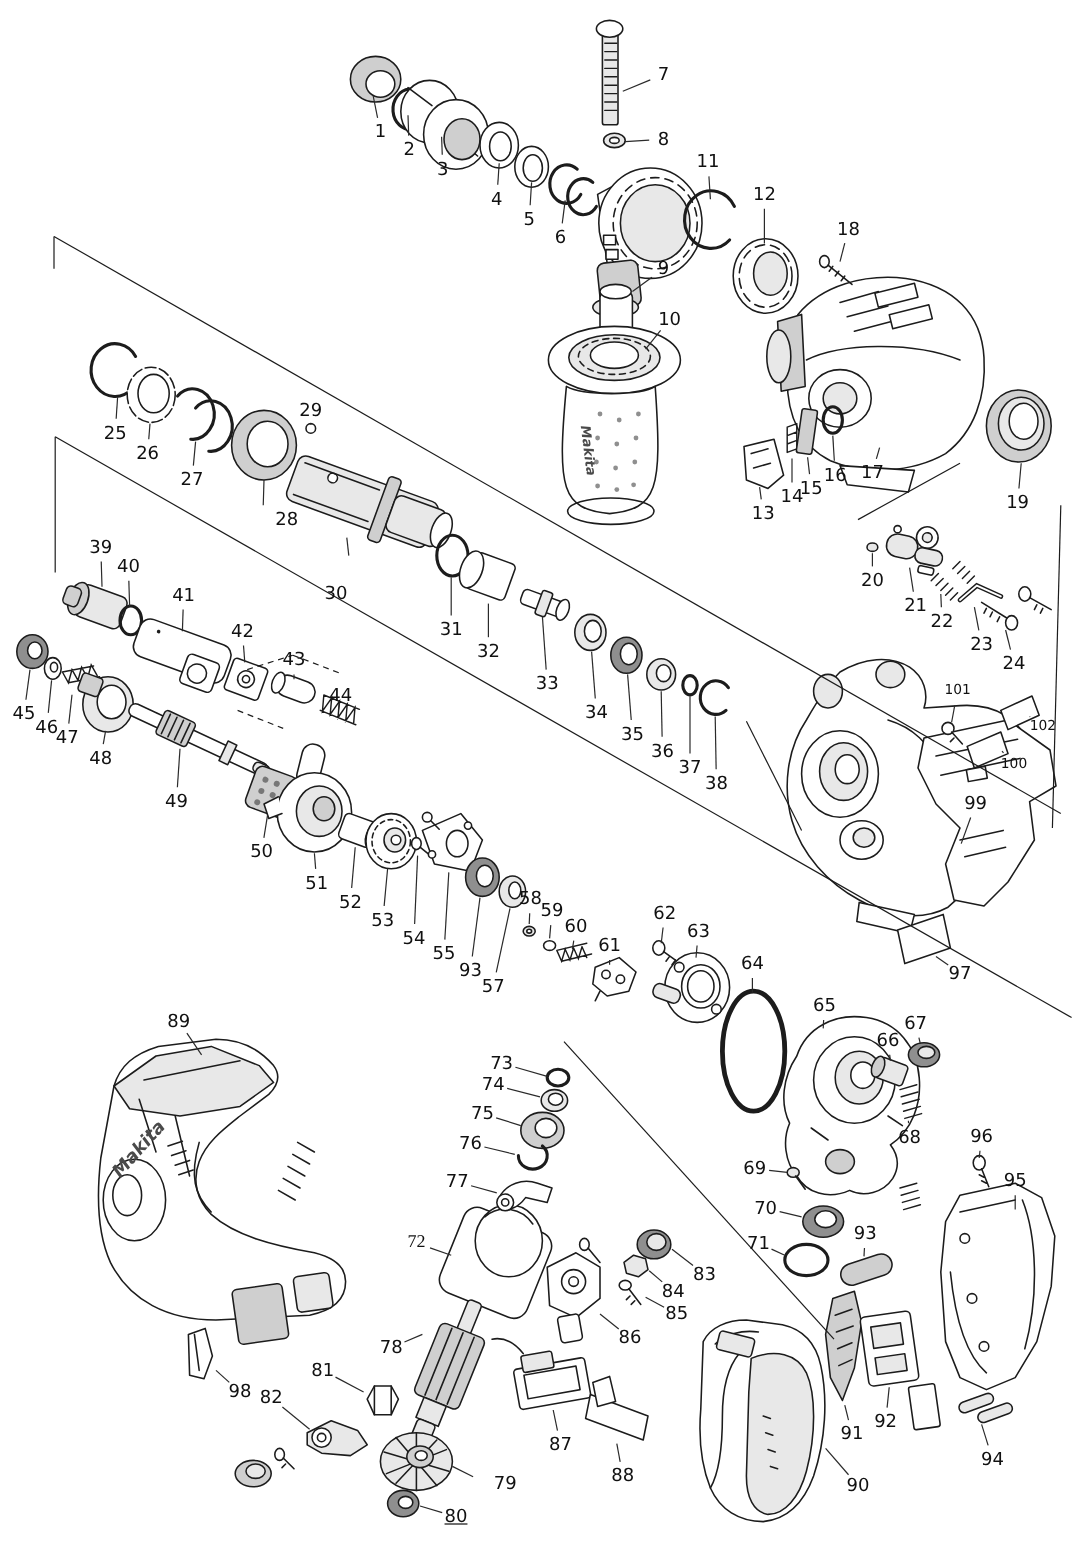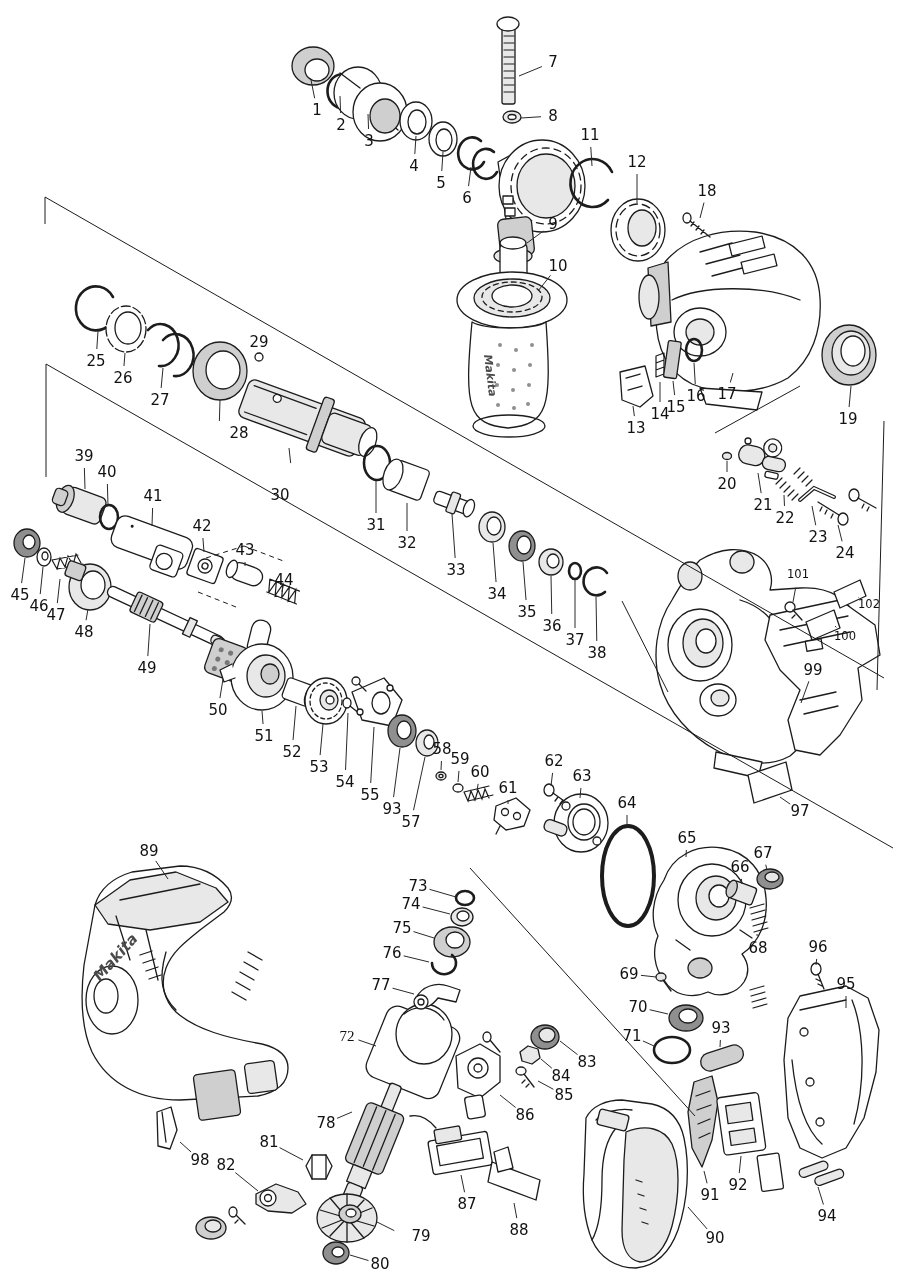--- a/index.html
+++ b/index.html
@@ -628,21 +628,21 @@
       <div class="plabel" style="left: 638px; top: 1007px;">70</div>
       <div class="plabel" style="left: 632px; top: 1036px;">71</div>
       <div class="plabel" style="left: 347px; top: 1036px; font-family: Liberation Serif, serif;">72</div>
       <div class="plabel" style="left: 418px; top: 886px;">73</div>
       <div class="plabel" style="left: 411px; top: 904px;">74</div>
       <div class="plabel" style="left: 402px; top: 928px;">75</div>
       <div class="plabel" style="left: 392px; top: 953px;">76</div>
       <div class="plabel" style="left: 381px; top: 985px;">77</div>
       <div class="plabel" style="left: 326px; top: 1123px;">78</div>
       <div class="plabel" style="left: 405px; top: 1236px; margin-left: 16px;">79</div>
-      <div class="plabel" style="left: 380px; top: 1264px;">80</div>
+      <div class="plabel" style="left: 380px; top: 1264px; text-decoration: underline;">80</div>
       <div class="plabel" style="left: 269px; top: 1142px;">81</div>
       <div class="plabel" style="left: 226px; top: 1165px;">82</div>
       <div class="plabel" style="left: 587px; top: 1062px;">83</div>
       <div class="plabel" style="left: 561px; top: 1076px;">84</div>
       <div class="plabel" style="left: 564px; top: 1095px;">85</div>
       <div class="plabel" style="left: 525px; top: 1115px;">86</div>
       <div class="plabel" style="left: 467px; top: 1204px;">87</div>
       <div class="plabel" style="left: 519px; top: 1230px;">88</div>
       <div class="plabel" style="left: 149px; top: 851px;">89</div>
       <div class="plabel" style="left: 715px; top: 1238px;">90</div>

